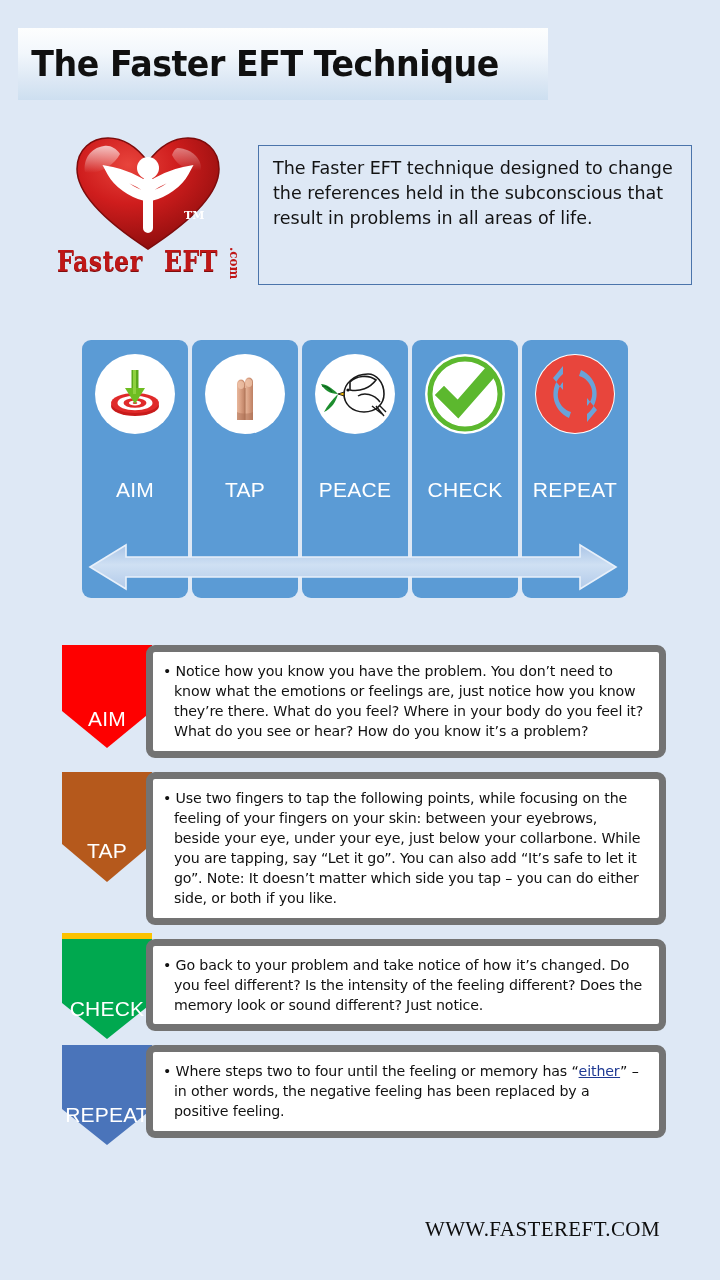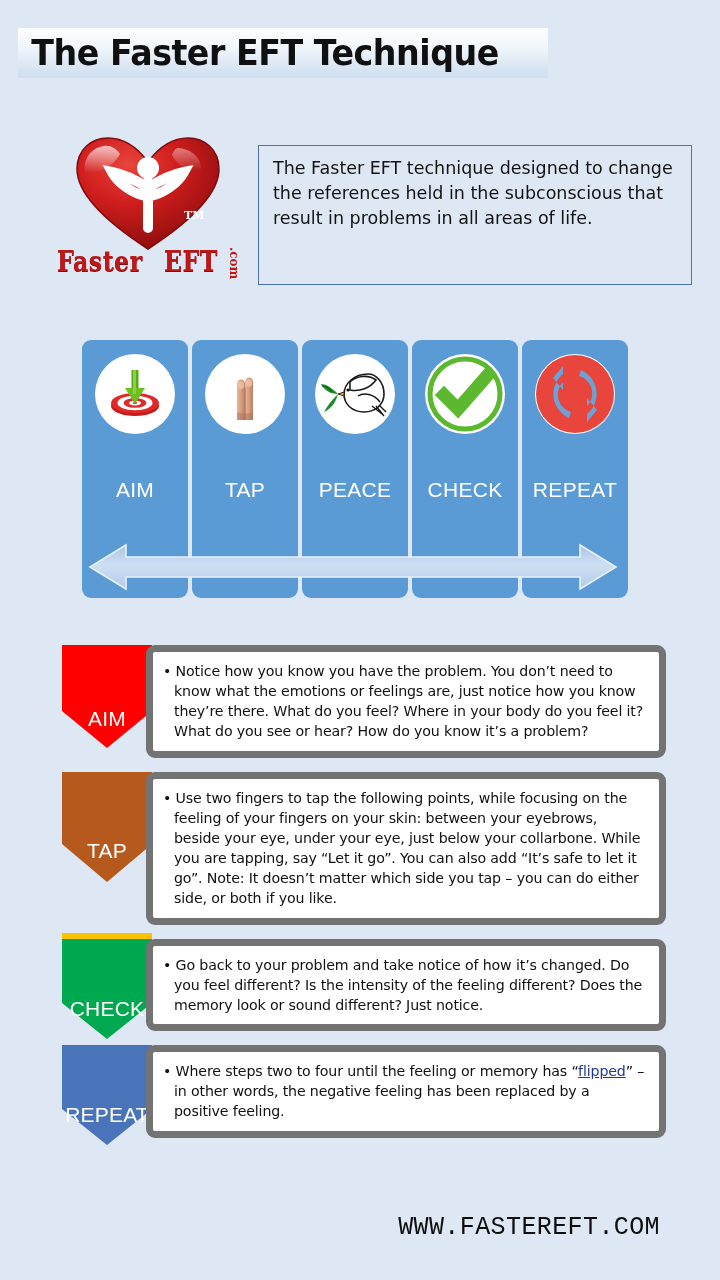--- a/index.html
+++ b/index.html
@@ -14,21 +14,21 @@
     overflow: hidden;
     position: relative;
   }
 
   
   #title-banner {
     position: absolute;
     left: 18px;
     top: 28px;
     width: 530px;
-    height: 50px;
+    height: 72px;
     background: linear-gradient(to bottom, #fdfefe 0%, #f2f7fc 35%, #dbe7f4 75%, #cddff0 100%);
     display: flex;
     align-items: center;
   }
   #title-text {
     font-family: "DejaVu Sans", sans-serif;
     font-size: 35px;
     font-weight: bold;
     color: #101010;
     letter-spacing: -0.5px;
@@ -207,22 +207,22 @@
   .detail-text .lnk {
     text-decoration: underline;
     color: #1f3a93;
   }
 
   
   #footer-url {
     position: absolute;
     right: 60px;
     bottom: 38px;
-    font-family: Liberation Mono, monospace;
-    font-size: 25px;
+    font-family: Liberation Serif, serif;
+    font-size: 21px;
     letter-spacing: 0.4px;
     color: #0e0e0e;
   }
 </style>
 </head>
 <body>
 
 <div id="title-banner">
   <div id="title-text">The Faster EFT Technique</div>
 </div>
@@ -408,20 +408,20 @@
 
   <div class="detail-row" style="margin-top:14px">
     <div class="chev">
       <svg width="90" height="100" viewBox="0 0 90 100">
         <path d="M0 0 L90 0 L90 64 L45 100 L0 64 Z" fill="#4a74ba"></path>
       </svg>
     </div>
     <div class="chev-label" style="top:58px">REPEAT</div>
     <div class="detail-box" style="min-height:70px">
       <div class="detail-text">
-        <span>•&nbsp;</span><span>Where steps two to four until the feeling or memory has “</span><a class="lnk" href="#">flipped</a><span>” – in other words, the negative feeling has been replaced by a positive feeling.</span>
+        <span>•&nbsp;</span><span>Where steps two to four until the feeling or memory has “</span><a class="lnk" href="#">either</a><span>” – in other words, the negative feeling has been replaced by a positive feeling.</span>
       </div>
     </div>
   </div>
 
 </div>
 
 <div id="footer-url">WWW.FASTEREFT.COM</div>
 
 </body></html>

